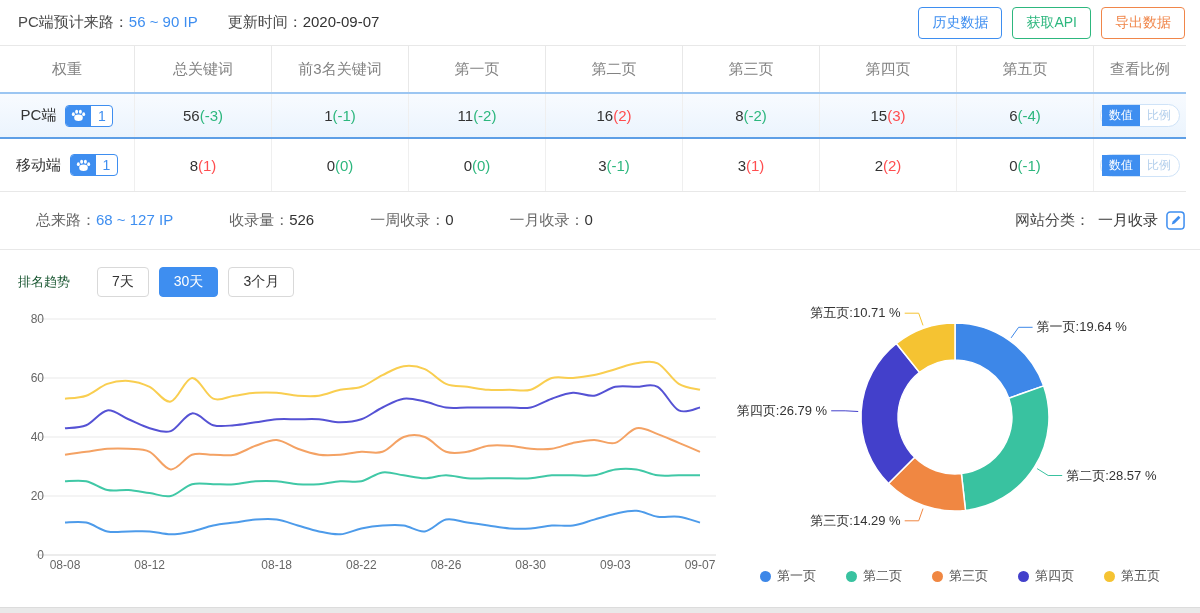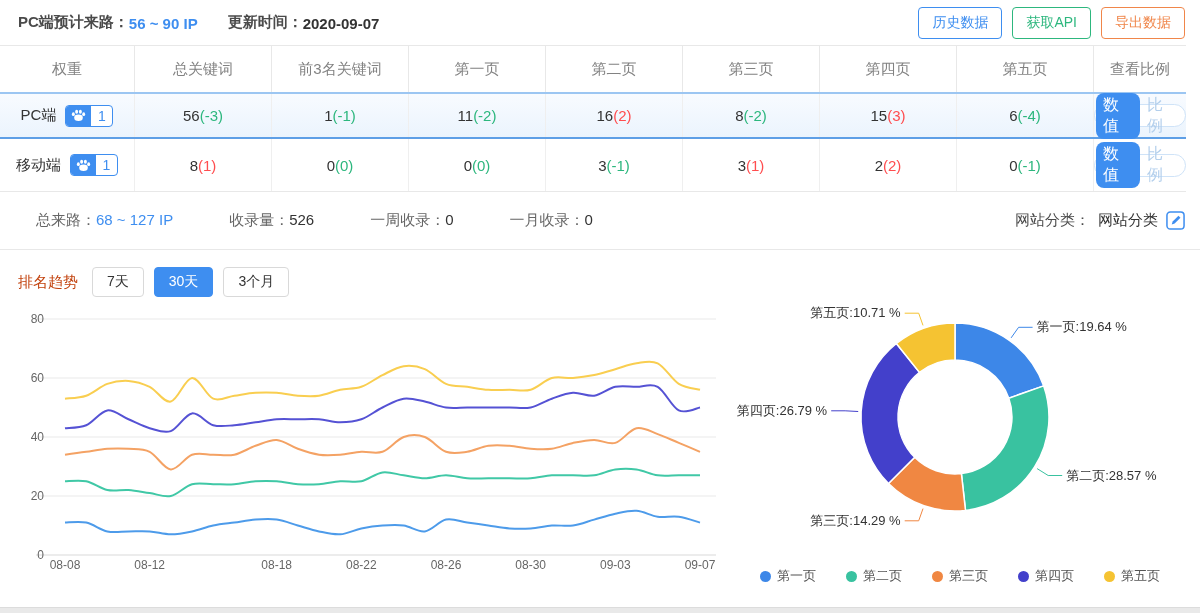--- a/index.html
+++ b/index.html
@@ -3,21 +3,21 @@
 <meta charset="utf-8">
 <style>
   * { box-sizing: border-box; margin: 0; padding: 0; }
   html,body { width:1200px; height:613px; overflow:hidden; background:#fff;
     font-family:"Liberation Sans","DejaVu Sans",sans-serif; color:#333; }
   .page { position:relative; width:1200px; height:613px; background:#fff; }
 
   
   .topbar { display:flex; justify-content:space-between; align-items:center;
     height:45px; padding:0 15px 0 18px; font-size:15px; }
-  .topbar-left { display:flex; align-items:flex-end;font-weight:bold; }
+  .topbar-left { display:flex; align-items:flex-start; }
   .lbl { color:#4a4a4a; }
   .val-blue { color:#3e8ef0; }
   .val-dark { color:#333; }
   .sp-lg { margin-left:30px; }
   .tb-btn { margin-left:10px; padding:6px 13px; font-size:14px; background:#fff;
     border:1px solid; border-radius:4px; cursor:pointer;
     font-family:"Liberation Sans","DejaVu Sans",sans-serif; }
 
   
   .rank-table { width:1186px; border-top:1px solid #e8e8e8; font-size:15px; }
@@ -36,33 +36,33 @@
   .delta.down { color:#2db77e; }
   .delta.up { color:#ff4d4f; }
   .name-cell { justify-content:center; gap:9px; }
   .weight-badge { display:inline-flex; align-items:stretch; height:22px;
     border:1px solid #3e8ef0; border-radius:4px; overflow:hidden; cursor:pointer; background:#fff; }
   .weight-badge .paw { background:#3e8ef0; width:25px; display:flex; align-items:center; justify-content:center; }
   .weight-badge .wnum { width:21px; display:flex; align-items:center; justify-content:center;
     color:#3e8ef0; font-size:14px; }
   .toggle { display:inline-flex; align-items:center; border:1px solid #cfe3f8;
     border-radius:12px; background:#fff; padding:1px; height:23px; }
-  .toggle .opt { font-size:16px; padding:2px 7px; border-radius:8px; color:#b3cfec; cursor:pointer; }
+  .toggle .opt { font-size:12px; padding:2px 7px; border-radius:0; color:#b3cfec; cursor:pointer; }
   .toggle .opt.active { background:#3e8ef0; color:#fff; }
 
   
   .stats-row { display:flex; justify-content:space-between; align-items:center;
     height:58px; padding:0 15px 0 18px; border-bottom:1px solid #e8e8e8; font-size:15px; }
   .stats-left { display:flex; align-items:center; gap:38px; }
   .stat-item .s-lbl { color:#666;margin-left:18px; }
   .stats-right { display:flex; gap:8px; }
 
   
   .trend-tabs { display:flex; align-items:center; gap:10px; padding-left:18px; margin-top:17px; }
-  .trend-title { font-size:15px; color:#c2410c; margin-right:4px; }
+  .trend-title { font-size:13px; color:#14532d; margin-right:17px; }
   .tab-btn { height:30px; padding:0 14px; font-size:14px; background:#fff; color:#333;
     border:1px solid #d9d9d9; border-radius:4px; cursor:pointer;
     font-family:"Liberation Sans","DejaVu Sans",sans-serif; }
   .tab-btn.active { background:#3e8ef0; border-color:#3e8ef0; color:#fff; }
 
   
   .charts { display:flex; margin-top:2px; }
   .axis { font-size:12px; fill:#666; }
   .pie-label { font-size:13px; fill:#333; }
   .donut-wrap { width:460px; }
@@ -208,21 +208,21 @@
 
   <div class="stats-row">
     <div class="stats-left" id="stats-left">
         <span class="stat-item"><span class="s-lbl">总来路：</span><span class="val-blue">68 ~ 127 IP</span></span>
         <span class="stat-item"><span class="s-lbl">收录量：</span><span class="val-dark">526</span></span>
         <span class="stat-item"><span class="s-lbl">一周收录：</span><span class="val-dark">0</span></span>
         <span class="stat-item"><span class="s-lbl">一月收录：</span><span class="val-dark">0</span></span>
       </div>
     <div class="stats-right">
       <span class="s-lbl lbl">网站分类：</span>
-      <span class="val-dark">网站分类</span>
+      <span class="val-dark">一月收录</span>
       <span style="display:inline-flex;cursor:pointer;">
         <svg width="19" height="19" viewBox="0 0 20 20">
           <rect x="1" y="1" width="18" height="18" rx="3.5" fill="none" stroke="#3e8ef0" stroke-width="1.6"></rect>
           <path d="M6 14.2l1-3.1 6.1-6.1 2.1 2.1-6.1 6.1-3.1 1z" fill="#3e8ef0"></path>
         </svg>
       </span>
     </div>
   </div>
 
   <div class="trend-tabs">

